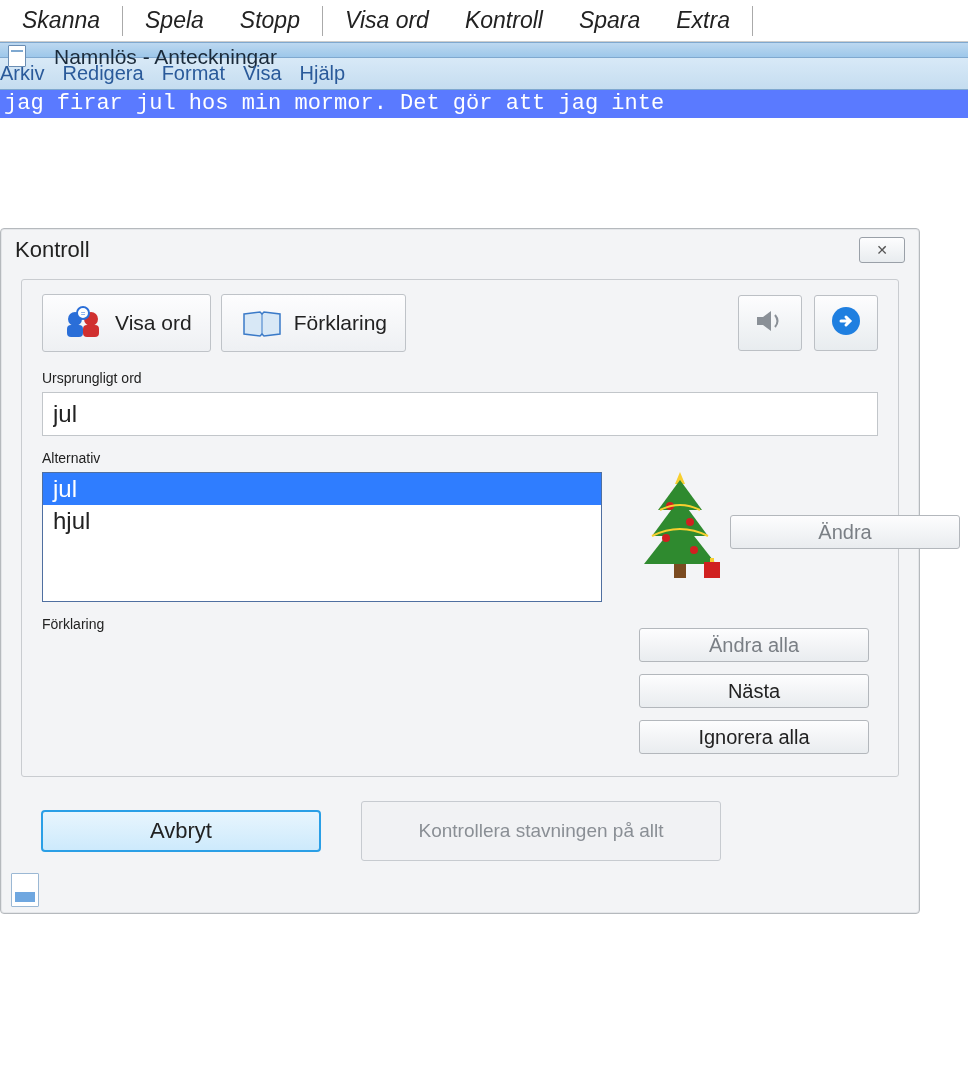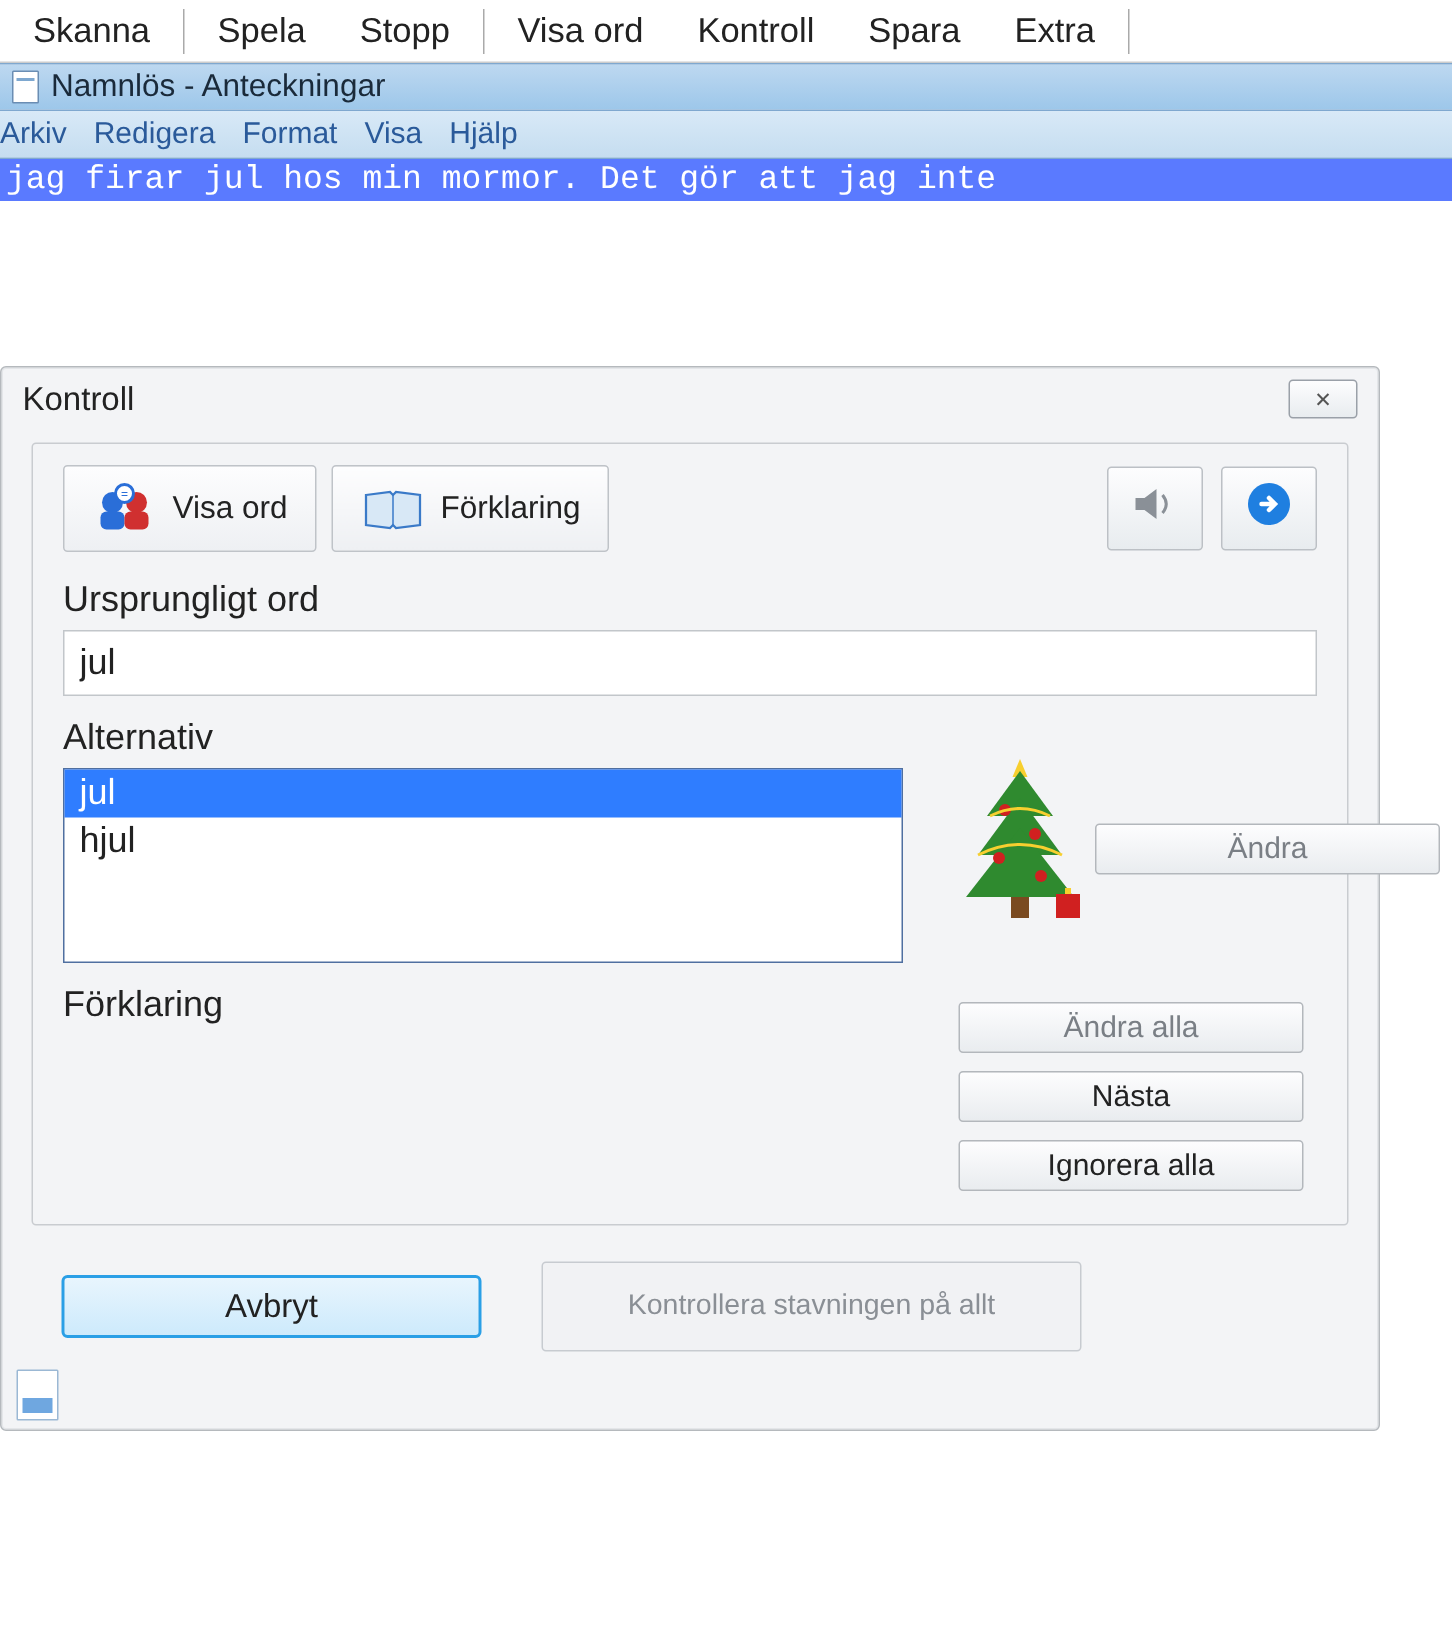--- a/index.html
+++ b/index.html
@@ -17,38 +17,40 @@
     align-items: center;
     height: 42px;
     background: #fff;
     border-bottom: 1px solid #ccc;
     padding: 0 4px;
   }
   .top-toolbar .item {
     padding: 4px 18px;
     color: #222;
     font-size: 23px;
+    font-style: italic;
   }
   .top-toolbar .sep {
     width: 1px;
     height: 30px;
     background: #aaa;
     margin: 0 4px;
   }
   
   .titlebar {
     background: linear-gradient(#bdd8f0, #9dc7ea);
     border-top: 1px solid #7fa8cf;
     border-bottom: 1px solid #7fa8cf;
     color: #1a2a3a;
     font-size: 21px;
     padding: 2px 8px;
     display: flex;
-    align-items: center;
-    height: 32px;
+    align-items: flex-start;
+    height: 16px;
+    gap: 20px;
   }
   .titlebar .doc-icon {
     width: 18px; height: 22px;
     background: #fff;
     border: 1px solid #6a8db3;
     border-radius: 1px;
     margin-right: 8px;
     position: relative;
   }
   .titlebar .doc-icon::after{
@@ -131,21 +133,21 @@
   }
   .tab-icon svg { display:block; }
   .tabs-right { margin-left:auto; display:flex; gap:12px; }
   .sq-btn {
     width: 64px; height: 56px;
     border: 1px solid #bcc0c5;
     border-radius: 3px;
     background: linear-gradient(#fdfdfe, #e8ecef);
     display:flex; align-items:center; justify-content:center;
   }
-  .section-label { font-size: 24px; color:#222; margin-bottom: 6px; }
+  .section-label { font-size: 14px; color:#222; margin-bottom: 6px; }
   .text-field {
     width: 100%;
     border: 1px solid #c2c6ca;
     background: #fff;
     font-size: 24px;
     padding: 6px 10px;
     color: #222;
     height: 44px;
   }
   .mid-row { display:flex; gap: 28px; margin-top: 14px; }

